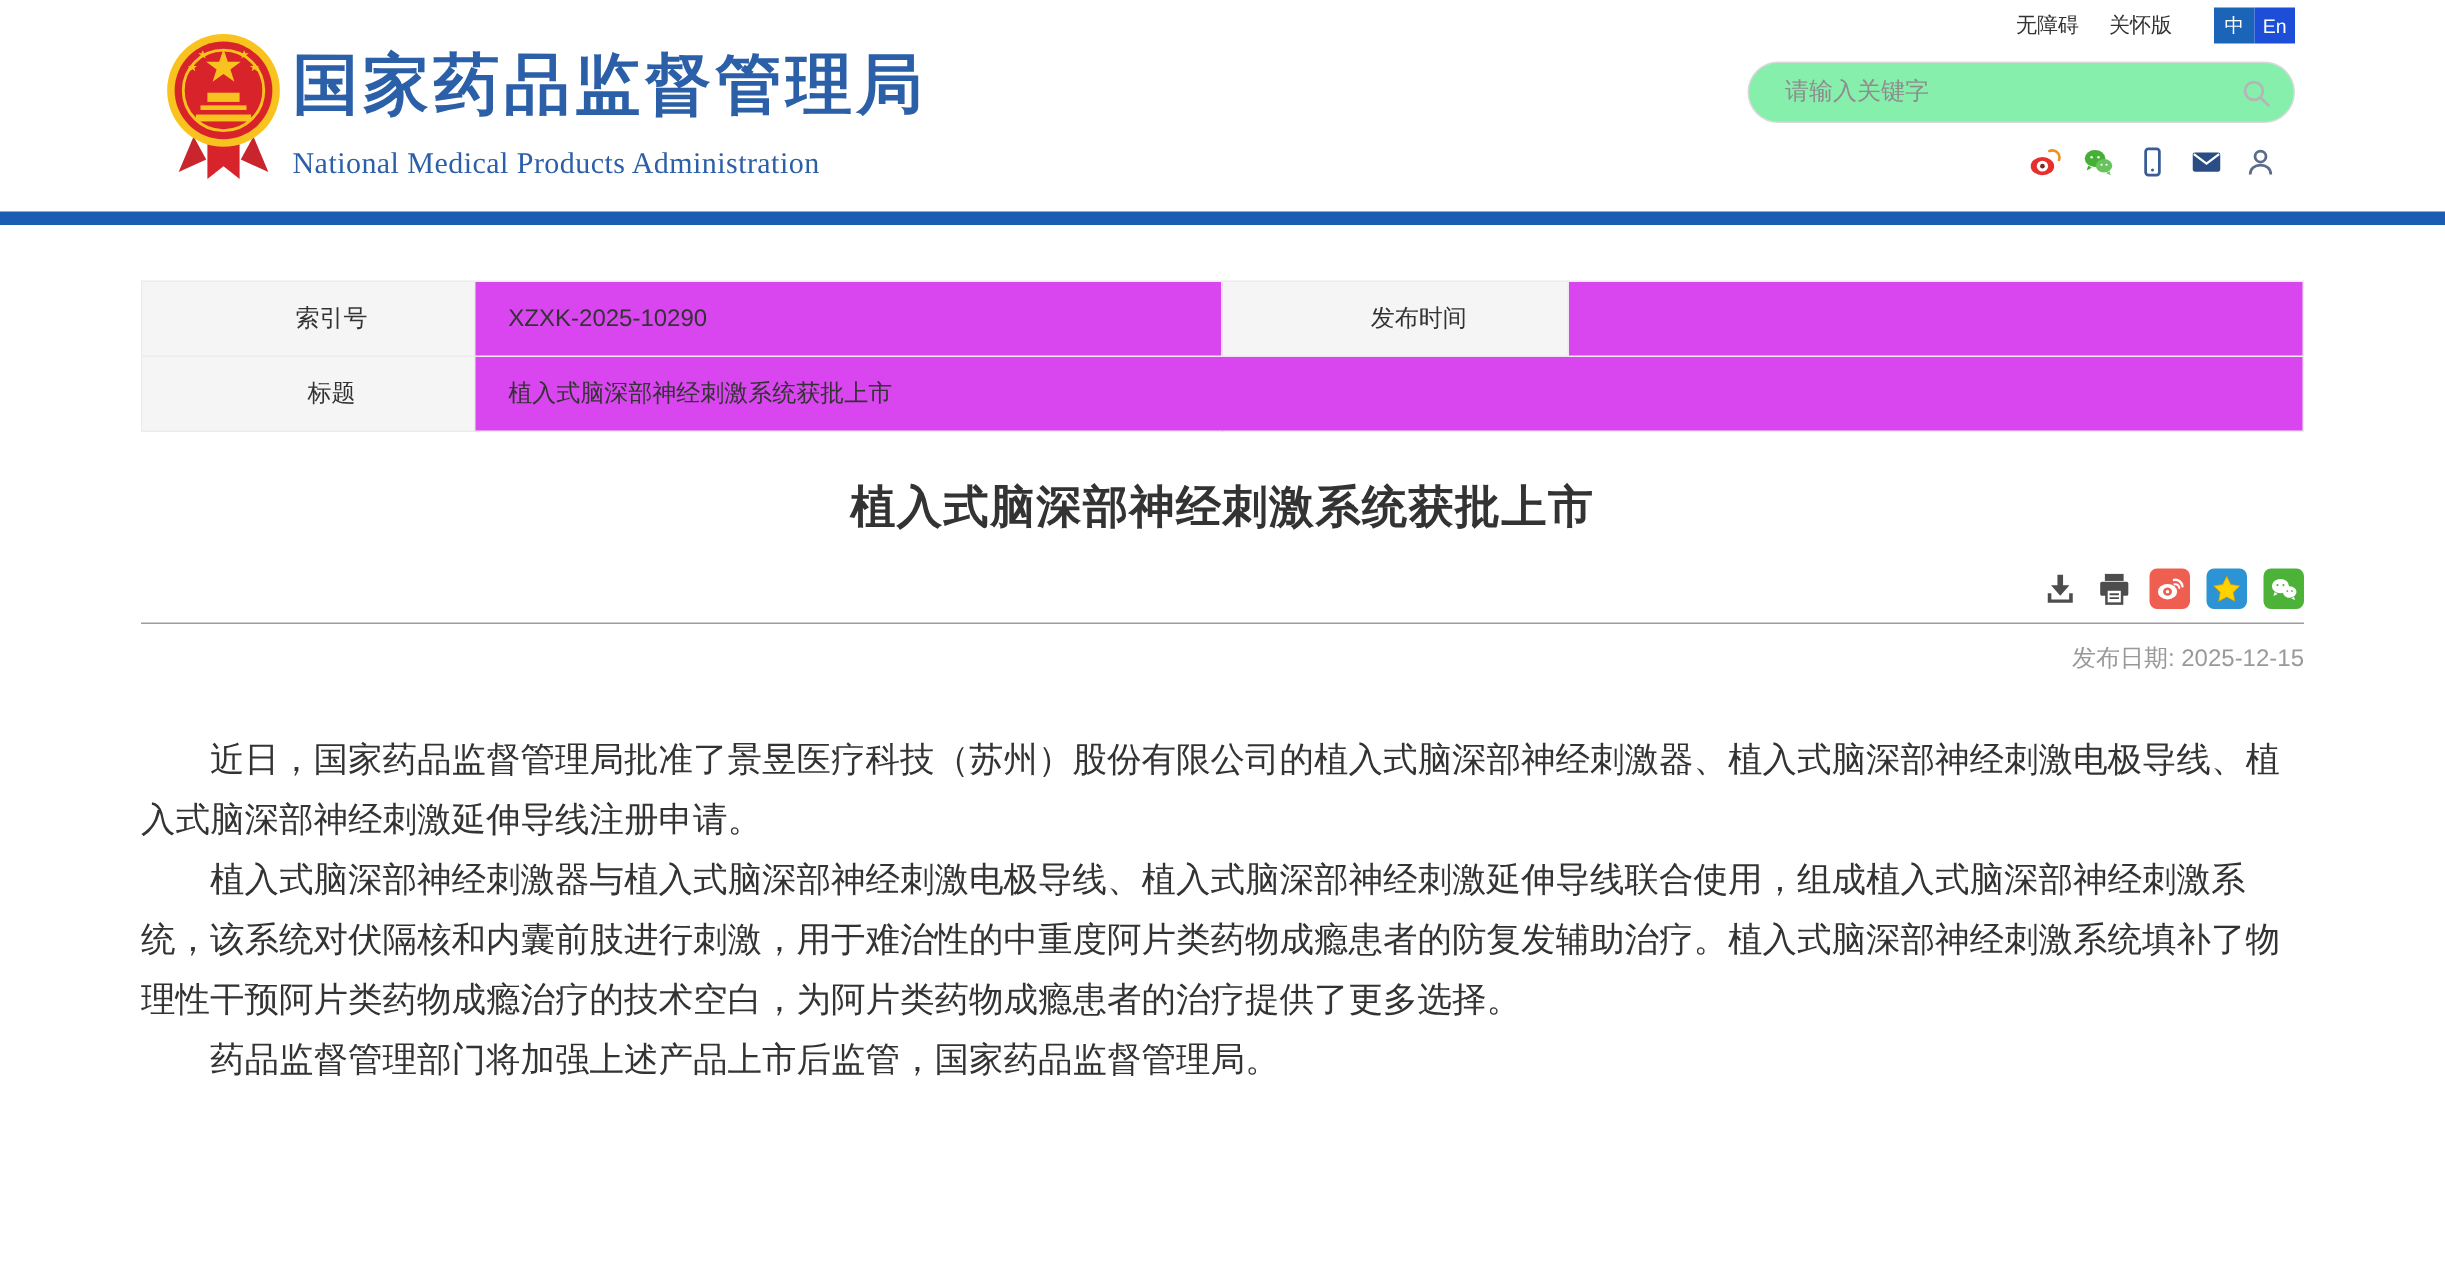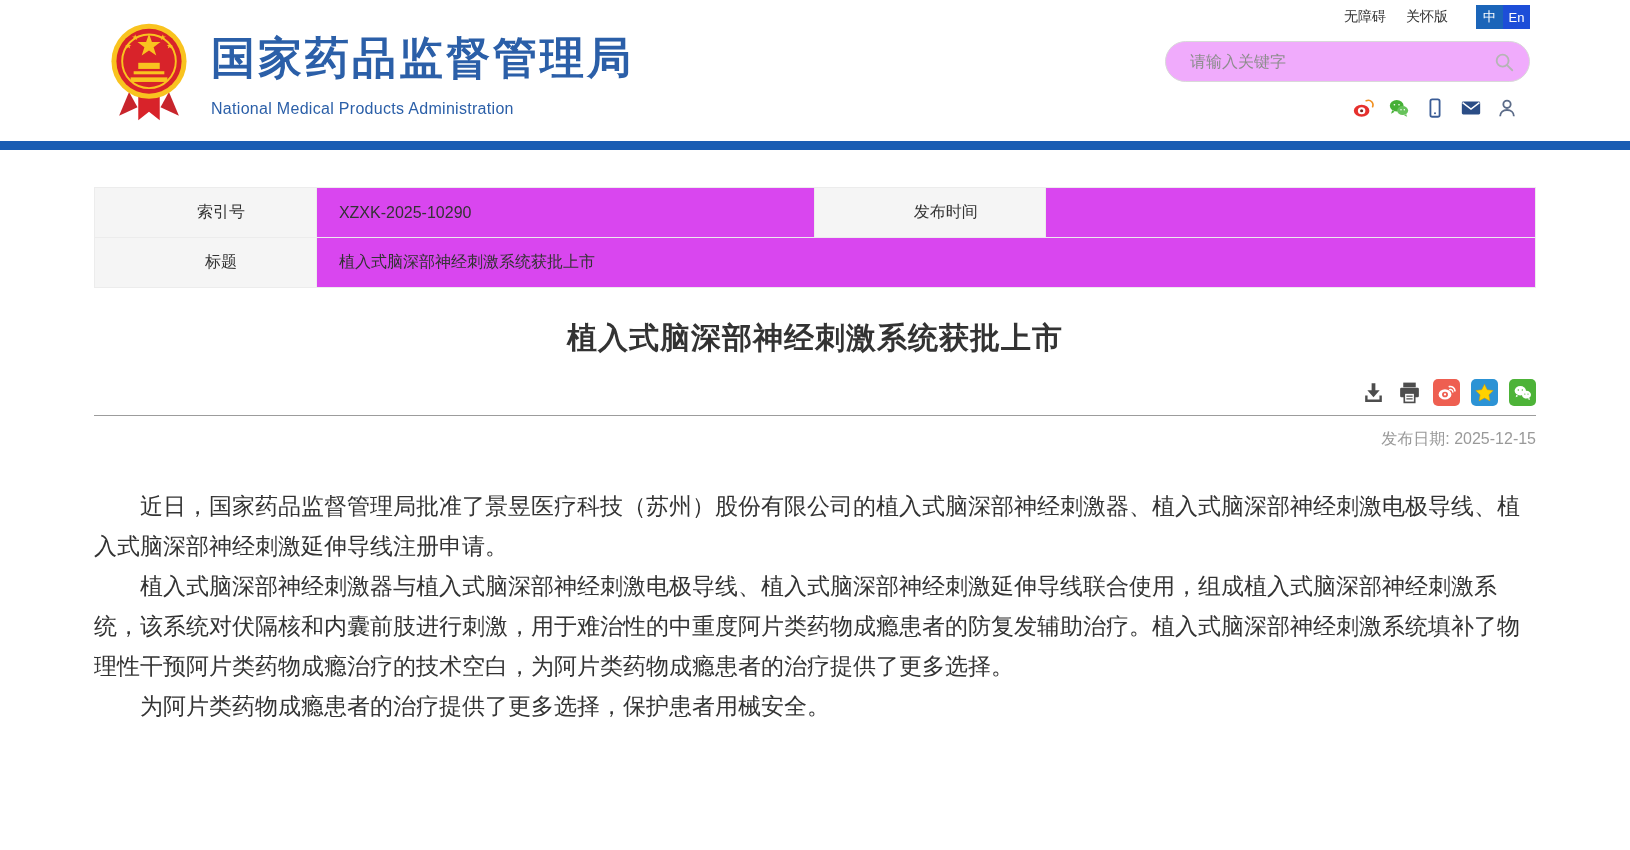--- a/index.html
+++ b/index.html
@@ -2,35 +2,35 @@
 <html lang="zh"><head>
 <meta charset="utf-8">
 <style>
   * { box-sizing: border-box; }
   html,body { margin:0; padding:0; background:#fff; }
   body { font-family:"Liberation Sans","DejaVu Sans",sans-serif; color:#333; }
   .page { width:1630px; height:850px; background:#fff; overflow:hidden; position:relative; }
 
   
   header { height:141px; display:flex; justify-content:space-between; padding:0 100px 0 103px; }
-  .logo { display:flex; align-items:center; gap:16px; margin-top:6px; cursor:pointer; }
+  .logo { display:flex; align-items:center; gap:0; margin-top:6px; cursor:pointer;font-family:Liberation Serif, serif; }
   .logo-text .cn { font-size:44px; font-weight:bold; color:#2b5fa8; letter-spacing:3px; }
-  .logo-text .en { font-size:16px; color:#2b5fa8; margin-top:12px; letter-spacing:.3px; }
+  .logo-text .en { font-size:20px; color:#2b5fa8; margin-top:12px; letter-spacing:.3px; }
 
   .header-right { display:flex; flex-direction:column; align-items:flex-end; padding-top:5px; }
   .top-links { display:flex; align-items:center; font-size:14px; color:#333; }
   .top-links a { color:#333; text-decoration:none; margin-left:20px; cursor:pointer; }
   .lang { display:flex; margin-left:28px; }
   .lang span { width:27px; height:24px; display:flex; align-items:center; justify-content:center;
                font-size:13px; color:#fff; cursor:pointer; }
   .lang .active { background:#1b65b9; }
   .lang .inactive { background:#1d4ed8; }
 
   .search { margin-top:12px; width:365px; height:41px; border:1px solid #d9d9d9; border-radius:21px;
-            display:flex; align-items:center; padding:0 14px 0 22px; background:#f0abfc; }
+            display:flex; align-items:center; padding:0 14px 0 22px; background:#86efac; }
   .search input { border:none; outline:none; flex:1; font-size:16px; color:#333; background:transparent; }
   .search input::placeholder { color:#8d8d8d; }
   .search .sicon { display:flex; cursor:pointer; }
 
   .social { margin-top:15px; display:flex; align-items:center; gap:14px; margin-right:12px; }
   .social .sico { display:flex; cursor:pointer; }
   .social svg { width:22px; height:22px; }
 
   .blue-bar { height:9px; background:#1a5db3; width:100%; }
 
@@ -226,17 +226,17 @@
     <hr class="rule">
 
     <div class="pubtime">
       <span>发布日期:</span>
       <span>2025-12-15</span>
     </div>
 
     <div class="body-text">
       <p>近日，国家药品监督管理局批准了景昱医疗科技（苏州）股份有限公司的植入式脑深部神经刺激器、植入式脑深部神经刺激电极导线、植入式脑深部神经刺激延伸导线注册申请。</p>
       <p>植入式脑深部神经刺激器与植入式脑深部神经刺激电极导线、植入式脑深部神经刺激延伸导线联合使用，组成植入式脑深部神经刺激系统，该系统对伏隔核和内囊前肢进行刺激，用于难治性的中重度阿片类药物成瘾患者的防复发辅助治疗。植入式脑深部神经刺激系统填补了物理性干预阿片类药物成瘾治疗的技术空白，为阿片类药物成瘾患者的治疗提供了更多选择。</p>
-      <p>为阿片类药物成瘾患者的治疗提供了更多选择，保护患者用械安全。</p>
+      <p>药品监督管理部门将加强上述产品上市后监管，国家药品监督管理局。</p>
     </div>
 
   </main>
 </div>
 
 </body></html>

